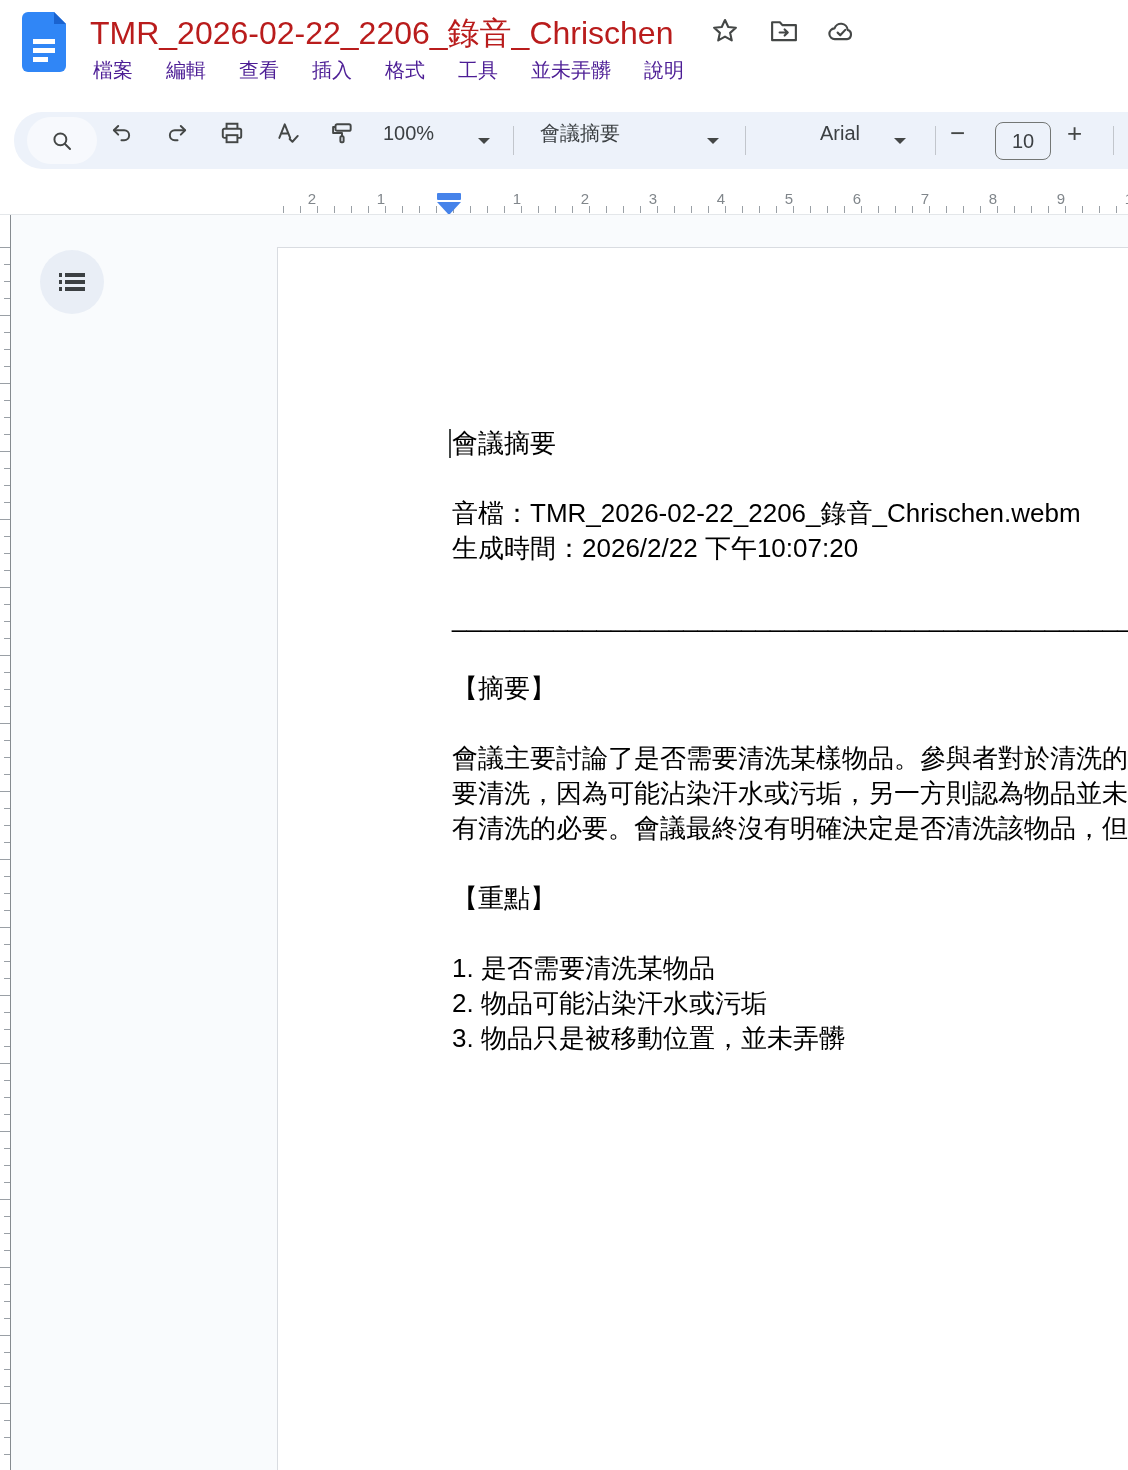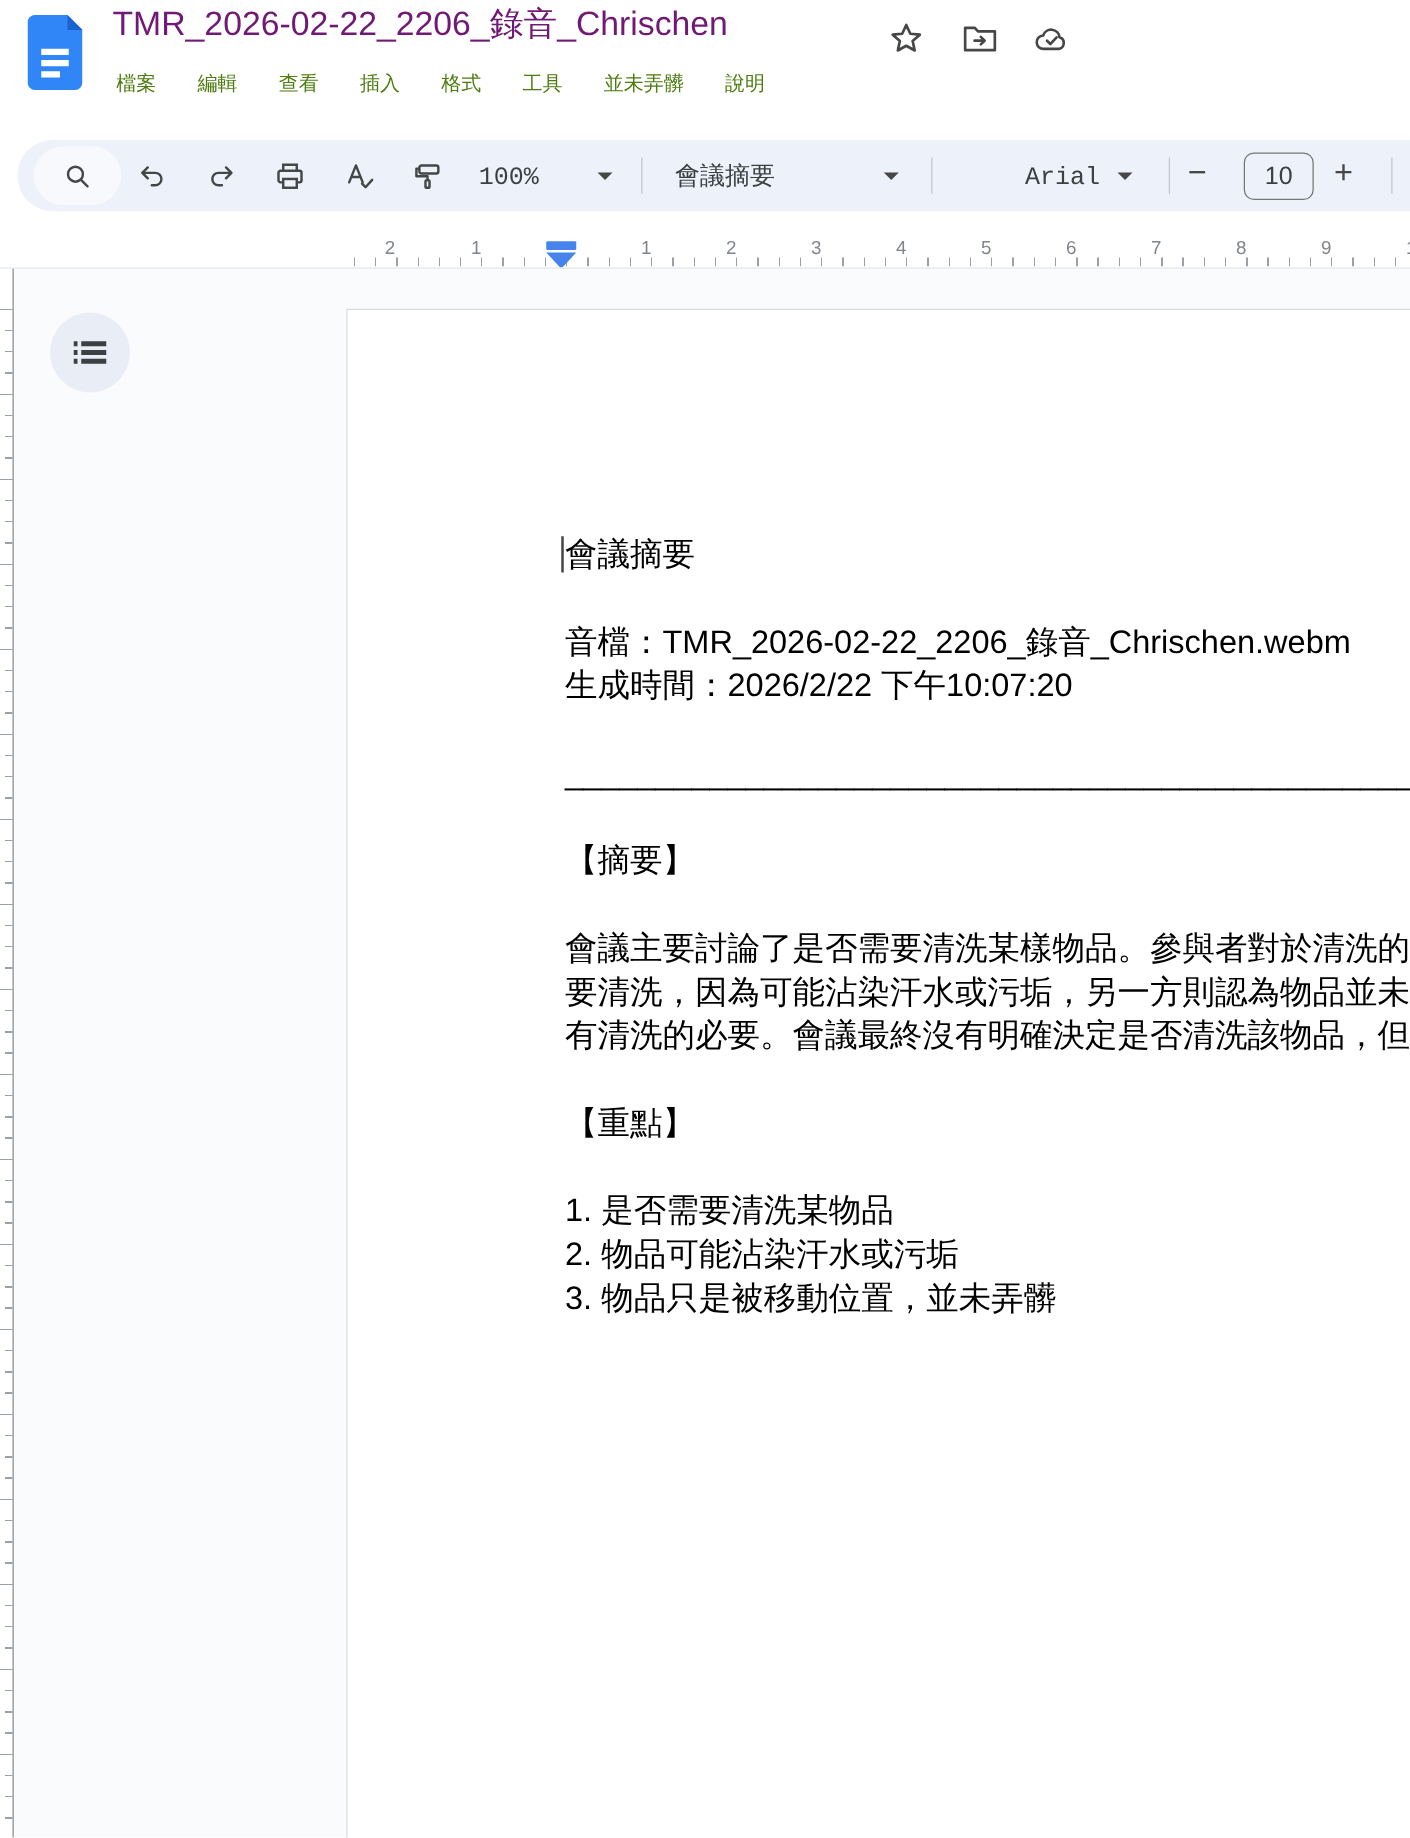--- a/index.html
+++ b/index.html
@@ -8,37 +8,37 @@
     position:relative;
     background:#ffffff;
     font-family:"Liberation Sans","DejaVu Sans",sans-serif;
     color:#202124;
   }
 
   
   .header { position:absolute; left:0; top:0; width:1128px; height:110px; background:#fff; }
   .docs-icon { position:absolute; left:22px; top:12px; width:44px; height:60px; cursor:pointer; }
   .doc-title {
-    position:absolute; left:90px; top:1px;
-    font-size:27px; color:#701a75; white-space:nowrap;
+    position:absolute; left:90px; top:12px;
+    font-size:32px; color:#b91c1c; white-space:nowrap;
   }
   .title-icon { position:absolute; top:16px; width:30px; height:30px; cursor:pointer; }
   .star-icon   { left:710px; }
   .folder-icon { left:769px; }
   .cloud-icon  { left:826px; }
 
   .menubar { position:absolute; left:93px; top:57px; display:flex; gap:33px; }
-  .menu-item { font-size:16px; color:#4d7c0f; cursor:pointer; white-space:nowrap;font-family:Liberation Serif, serif; }
+  .menu-item { font-size:20px; color:#4c1d95; cursor:pointer; white-space:nowrap;font-family:Liberation Serif, serif; }
 
   
   .toolbar {
     position:absolute; left:14px; top:112px; width:1386px; height:57px;
     background:#edf2fa; border-radius:28px;
   }
-  .tb { position:absolute; top:0; height:42px; display:flex; align-items:flex-end;font-family:Liberation Mono, monospace; }
+  .tb { position:absolute; top:0; height:42px; display:flex; align-items:center; }
   .tb-icon { width:26px; height:26px; display:block; }
   .search-btn {
     position:absolute; left:13px; top:5px; width:70px; height:47px;
     background:rgba(255,255,255,.55); border-radius:24px;
     display:flex; align-items:center; justify-content:center; cursor:pointer;
   }
   .tb-btn { cursor:pointer; }
   .tb-text { font-size:20px; color:#3c4043; cursor:pointer; white-space:nowrap; }
   .tb-arrow {
     width:0; height:0; border-left:6px solid transparent; border-right:6px solid transparent;

